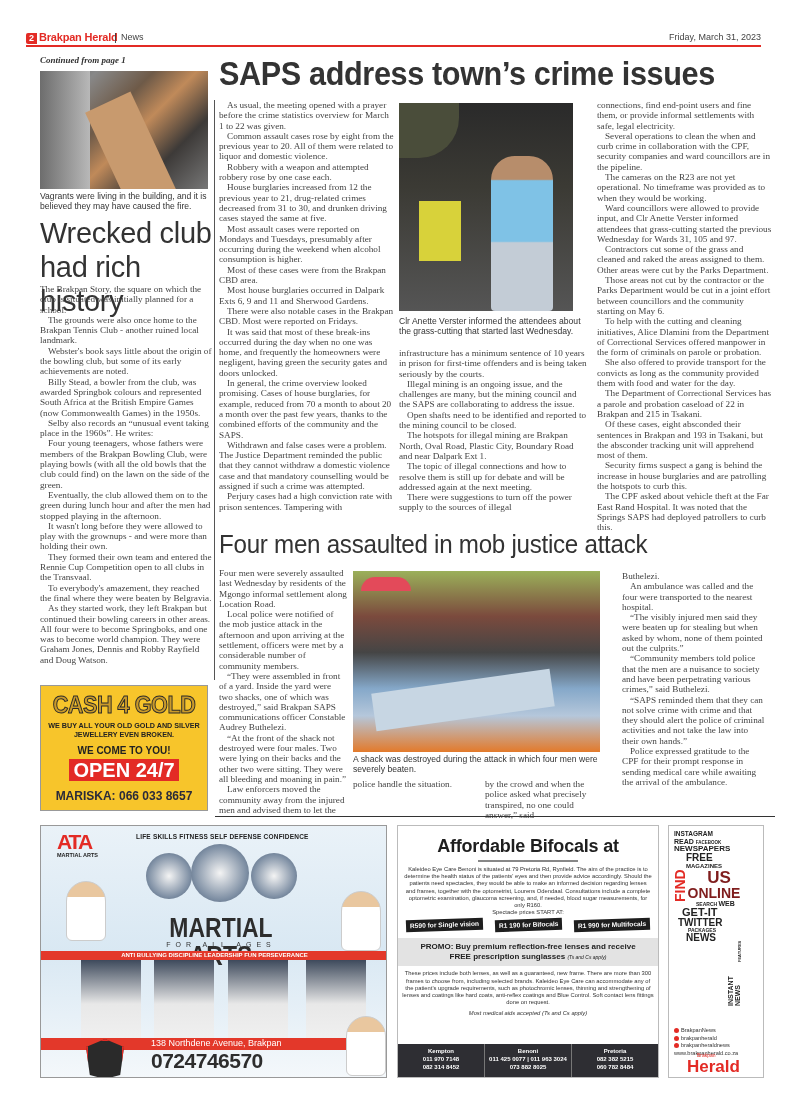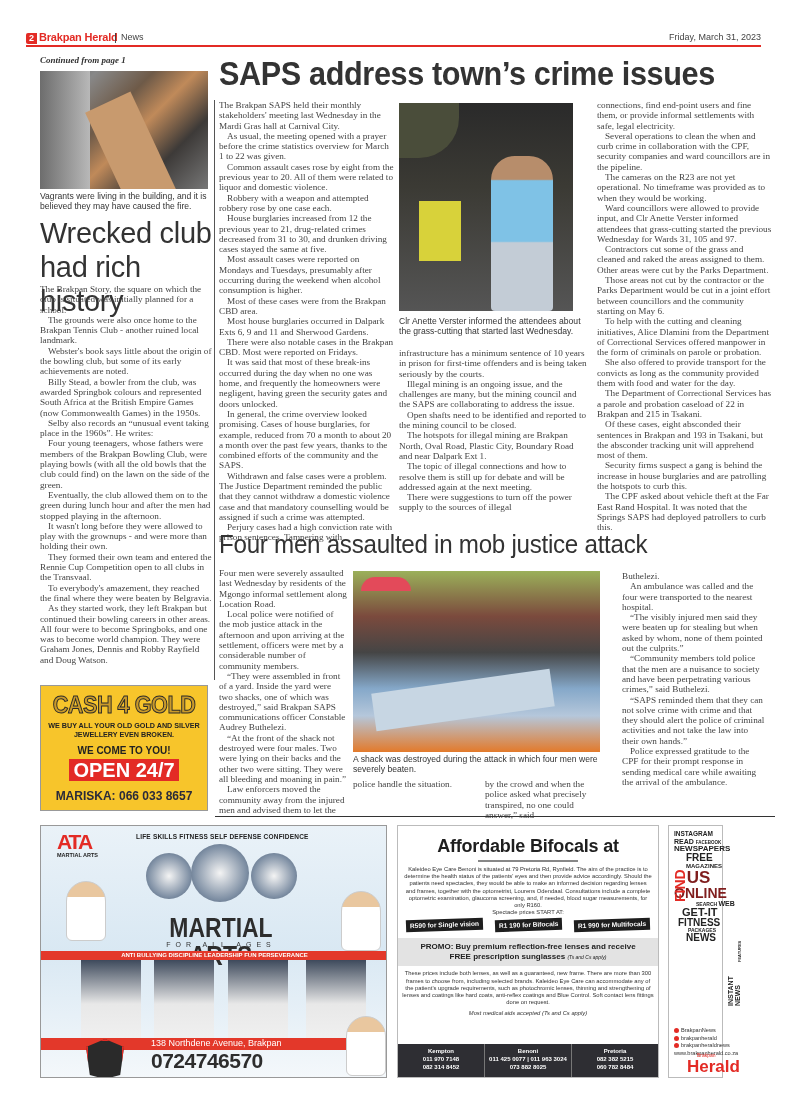--- a/index.html
+++ b/index.html
@@ -81,21 +81,21 @@
   .eye-prices { display: flex; justify-content: space-between; padding: 3px 8px; }
   .eye-price { background: #1e1e1e; color: #fff; font: bold 6.6px/12px "Liberation Sans", sans-serif; padding: 0 4px; transform: rotate(-2deg); }
   .eye-promo { background: #e3e3e3; margin-top: 4px; padding: 4px 4px; font: bold 8px/10px "Liberation Sans", sans-serif; color: #222; }
   .eye-small { font: italic 5px "Liberation Sans", sans-serif; }
   .eye-note { font: 5.8px/7.2px "Liberation Sans", sans-serif; color: #333; padding: 4px 4px 0; }
   .eye-medical { font: italic 5.8px/9px "Liberation Sans", sans-serif; color: #333; margin-top: 3px; }
   .eye-contacts { position: absolute; left: 0; bottom: 0; width: 260px; height: 33px; background: #2e2e33; display: flex; }
   .eye-branch { flex: 1; color: #fff; font: bold 6px/8px "Liberation Sans", sans-serif; padding-top: 3px; border-right: 1px solid #777; }
   .eye-branch:last-child { border-right: none; }
 
-  .ad-find { position: absolute; left: 668px; top: 825px; width: 55px; height: 253px; border: 1px solid #bbb; background: #fff; font-family: "Liberation Sans", sans-serif; color: #222; padding: 5px 9px 0 5px; }
+  .ad-find { position: absolute; left: 668px; top: 825px; width: 96px; height: 253px; border: 1px solid #bbb; background: #fff; font-family: "Liberation Sans", sans-serif; color: #222; padding: 5px 9px 0 5px; }
   .find-line { font-weight: bold; line-height: 1; white-space: nowrap; }
   .find-red { color: #7f1d1d; text-align: center; }
   .find-vert { position: absolute; left: 10px; top: 60px; font: bold 14px "Liberation Sans", sans-serif; color: #e32b25; transform: rotate(-90deg); transform-origin: left top; }
   .find-social { position: absolute; left: 5px; top: 201px; font: 5.6px/7.5px "Liberation Sans", sans-serif; color: #333; }
   .find-social span.dot { display: inline-block; width: 5px; height: 5px; border-radius: 50%; background: #e32b25; margin-right: 2px; vertical-align: middle; }
   .find-logo { position: absolute; left: 18px; top: 227px; color: #e32b25; font: bold 17px/17px "Liberation Sans", sans-serif; }
   .find-logo small { display: block; font: 5px/5px "Liberation Sans", sans-serif; color: #e32b25; margin-left: 10px; }
 </style>
 </head>
 <body>
@@ -127,21 +127,20 @@
   <p>It wasn't long before they were allowed to play with the grownups - and were more than holding their own.</p>
   <p>They formed their own team and entered the Rennie Cup Competition open to all clubs in the Transvaal.</p>
   <p>To everybody's amazement, they reached the final where they were beaten by Belgravia.</p>
   <p>As they started work, they left Brakpan but continued their bowling careers in other areas. All four were to become Springboks, and one was to become world champion. They were Graham Jones, Dennis and Robby Rayfield and Doug Watson.</p>
 </div>
 
 <div class="vrule" style="left:214px; top:100px; height:580px;"></div>
 
 <h1 class="h-saps">SAPS address town’s crime issues</h1>
 <div class="text col-saps1">
-  <p class="first">The Brakpan SAPS held their monthly stakeholders' meeting last Wednesday in the Mardi Gras hall at Carnival City.</p>
   <p>As usual, the meeting opened with a prayer before the crime statistics overview for March 1 to 22 was given.</p>
   <p>Common assault cases rose by eight from the previous year to 20. All of them were related to liquor and domestic violence.</p>
   <p>Robbery with a weapon and attempted robbery rose by one case each.</p>
   <p>House burglaries increased from 12 the previous year to 21, drug-related crimes decreased from 31 to 30, and drunken driving cases stayed the same at five.</p>
   <p>Most assault cases were reported on Mondays and Tuesdays, presumably after occurring during the weekend when alcohol consumption is higher.</p>
   <p>Most of these cases were from the Brakpan CBD area.</p>
   <p>Most house burglaries occurred in Dalpark Exts 6, 9 and 11 and Sherwood Gardens.</p>
   <p>There were also notable cases in the Brakpan CBD. Most were reported on Fridays.</p>
   <p>It was said that most of these break-ins occurred during the day when no one was home, and frequently the homeowners were negligent, having green the security gates and doors unlocked.</p>
   <p>In general, the crime overview looked promising. Cases of house burglaries, for example, reduced from 70 a month to about 20 a month over the past few years, thanks to the combined efforts of the community and the SAPS.</p>
@@ -280,21 +279,21 @@
 <div class="ad-find">
   <div class="find-line" style="font-size:6.5px;">INSTAGRAM</div>
   <div class="find-line" style="font-size:7px;"><span>READ</span> <span style="font-size:4.5px;">FACEBOOK</span></div>
   <div class="find-line" style="font-size:8px;">NEWSPAPERS</div>
   <div class="find-line" style="font-size:10px; margin-left:12px;">FREE</div>
   <div class="find-line" style="font-size:6px; margin-left:12px;">MAGAZINES</div>
   <div class="find-line find-red" style="font-size:17px; margin-left:10px;">US</div>
   <div class="find-line find-red" style="font-size:14px;">ONLINE</div>
   <div class="find-line" style="font-size:5px; margin-left:22px;"><span>SEARCH</span> <span style="font-size:7px;">WEB</span></div>
   <div class="find-line" style="font-size:11px; margin-left:8px;">GET-IT</div>
-  <div class="find-line" style="font-size:10px; margin-left:4px;">FITNESS</div>
+  <div class="find-line" style="font-size:10px; margin-left:4px;">TWITTER</div>
   <div class="find-line" style="font-size:5px; margin-left:14px;">PACKAGES</div>
   <div class="find-line" style="font-size:10px; margin-left:12px;">NEWS</div>
   <div class="find-vert" style="left:3px; top:76px;">FIND</div>
   <div class="find-vert" style="left:58px; top:180px; font-size:7px; color:#222;">INSTANT NEWS</div>
   <div class="find-vert" style="left:68px; top:136px; font-size:4px; color:#222;">FEATURES</div>
   <div class="find-social">
     <div><span class="dot"></span><span>BrakpanNews</span></div>
     <div><span class="dot"></span><span>brakpanherald</span></div>
     <div><span class="dot"></span><span>brakpanheraldnews</span></div>
     <div>www.brakpanherald.co.za</div>

